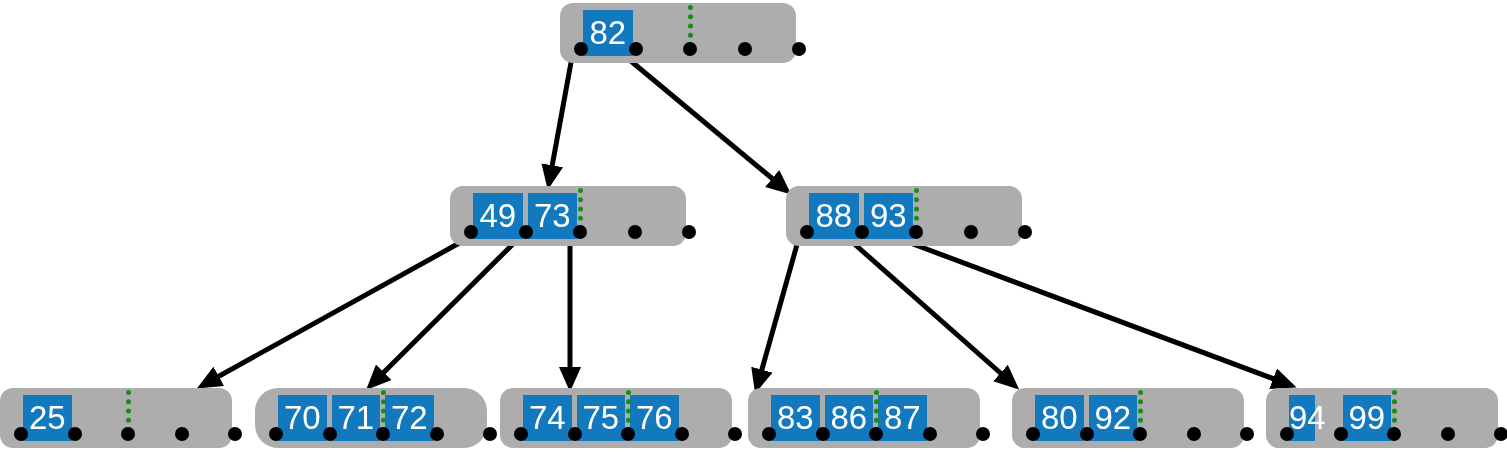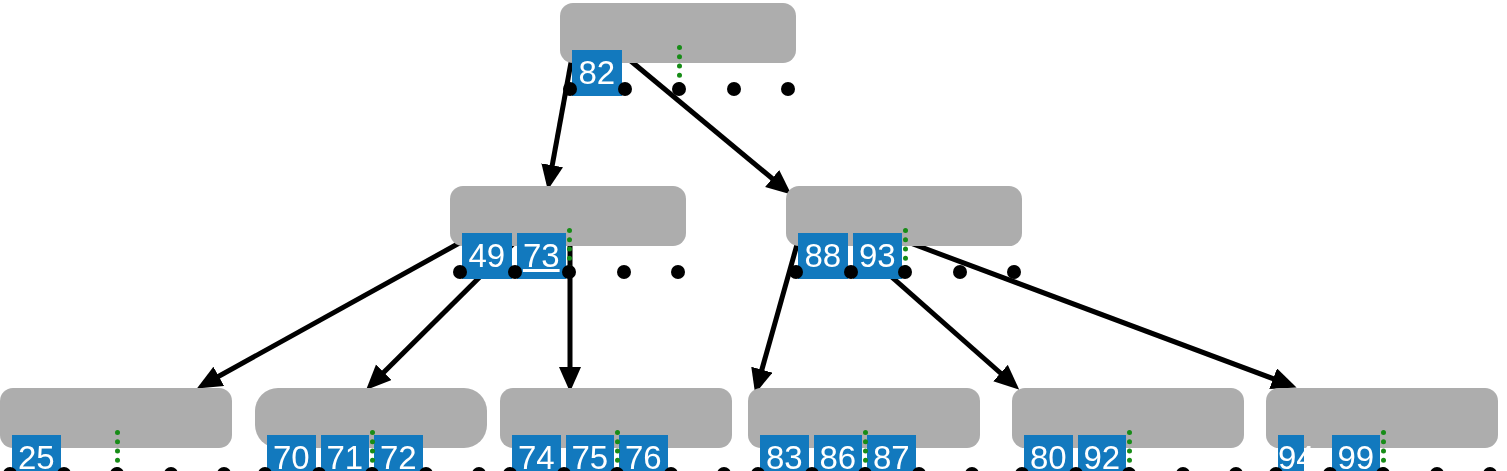--- a/index.html
+++ b/index.html
@@ -24,25 +24,24 @@
     pointer-events: none;
   }
   .btree-node {
     position: absolute;
     background: #ADADAD;
     border-radius: 13px;
     box-sizing: border-box;
   }
   .cell-row {
     position: absolute;
-    left: 0;
+    left: 11px;
     top: 0;
     width: 100%;
     height: 100%;
-    margin-top: 40px;
   }
   .key-box {
     position: absolute;
     background: #1279BE;
     color: #ffffff;
     font-size: 33px;
     line-height: 46px;
     text-align: center;
     font-family: "Liberation Sans", sans-serif;
   }
@@ -89,21 +88,21 @@
           <div class="ptr-dot" style="left: 3px; top: 39px;"></div>
           <div class="ptr-dot" style="left: 57.5px; top: 39px;"></div>
           <div class="ptr-dot" style="left: 112px; top: 39px;"></div>
           <div class="ptr-dot" style="left: 166.5px; top: 39px;"></div>
           <div class="ptr-dot" style="left: 221px; top: 39px;"></div>
         </div>
       </div>
       <div class="btree-node" style="left: 450px; top: 186px; width: 236px; height: 60px;">
         <div class="cell-row">
           <div class="key-box" style="left: 12px; top: 7px; width: 49.5px; height: 46px;">49</div>
-          <div class="key-box" style="left: 66.5px; top: 7px; width: 49.5px; height: 46px; text-decoration: underline;">73</div>
+          <div class="key-box" style="left: 66.5px; top: 7px; width: 49.5px; height: 46px;">73</div>
           <div class="sep-line" style="left: 117px; top: 2px; height: 42px;"></div>
           <div class="ptr-dot" style="left: 3px; top: 39px;"></div>
           <div class="ptr-dot" style="left: 57.5px; top: 39px;"></div>
           <div class="ptr-dot" style="left: 112px; top: 39px;"></div>
           <div class="ptr-dot" style="left: 166.5px; top: 39px;"></div>
           <div class="ptr-dot" style="left: 221px; top: 39px;"></div>
         </div>
       </div>
       <div class="btree-node" style="left: 786px; top: 186px; width: 236px; height: 60px;">
         <div class="cell-row">

